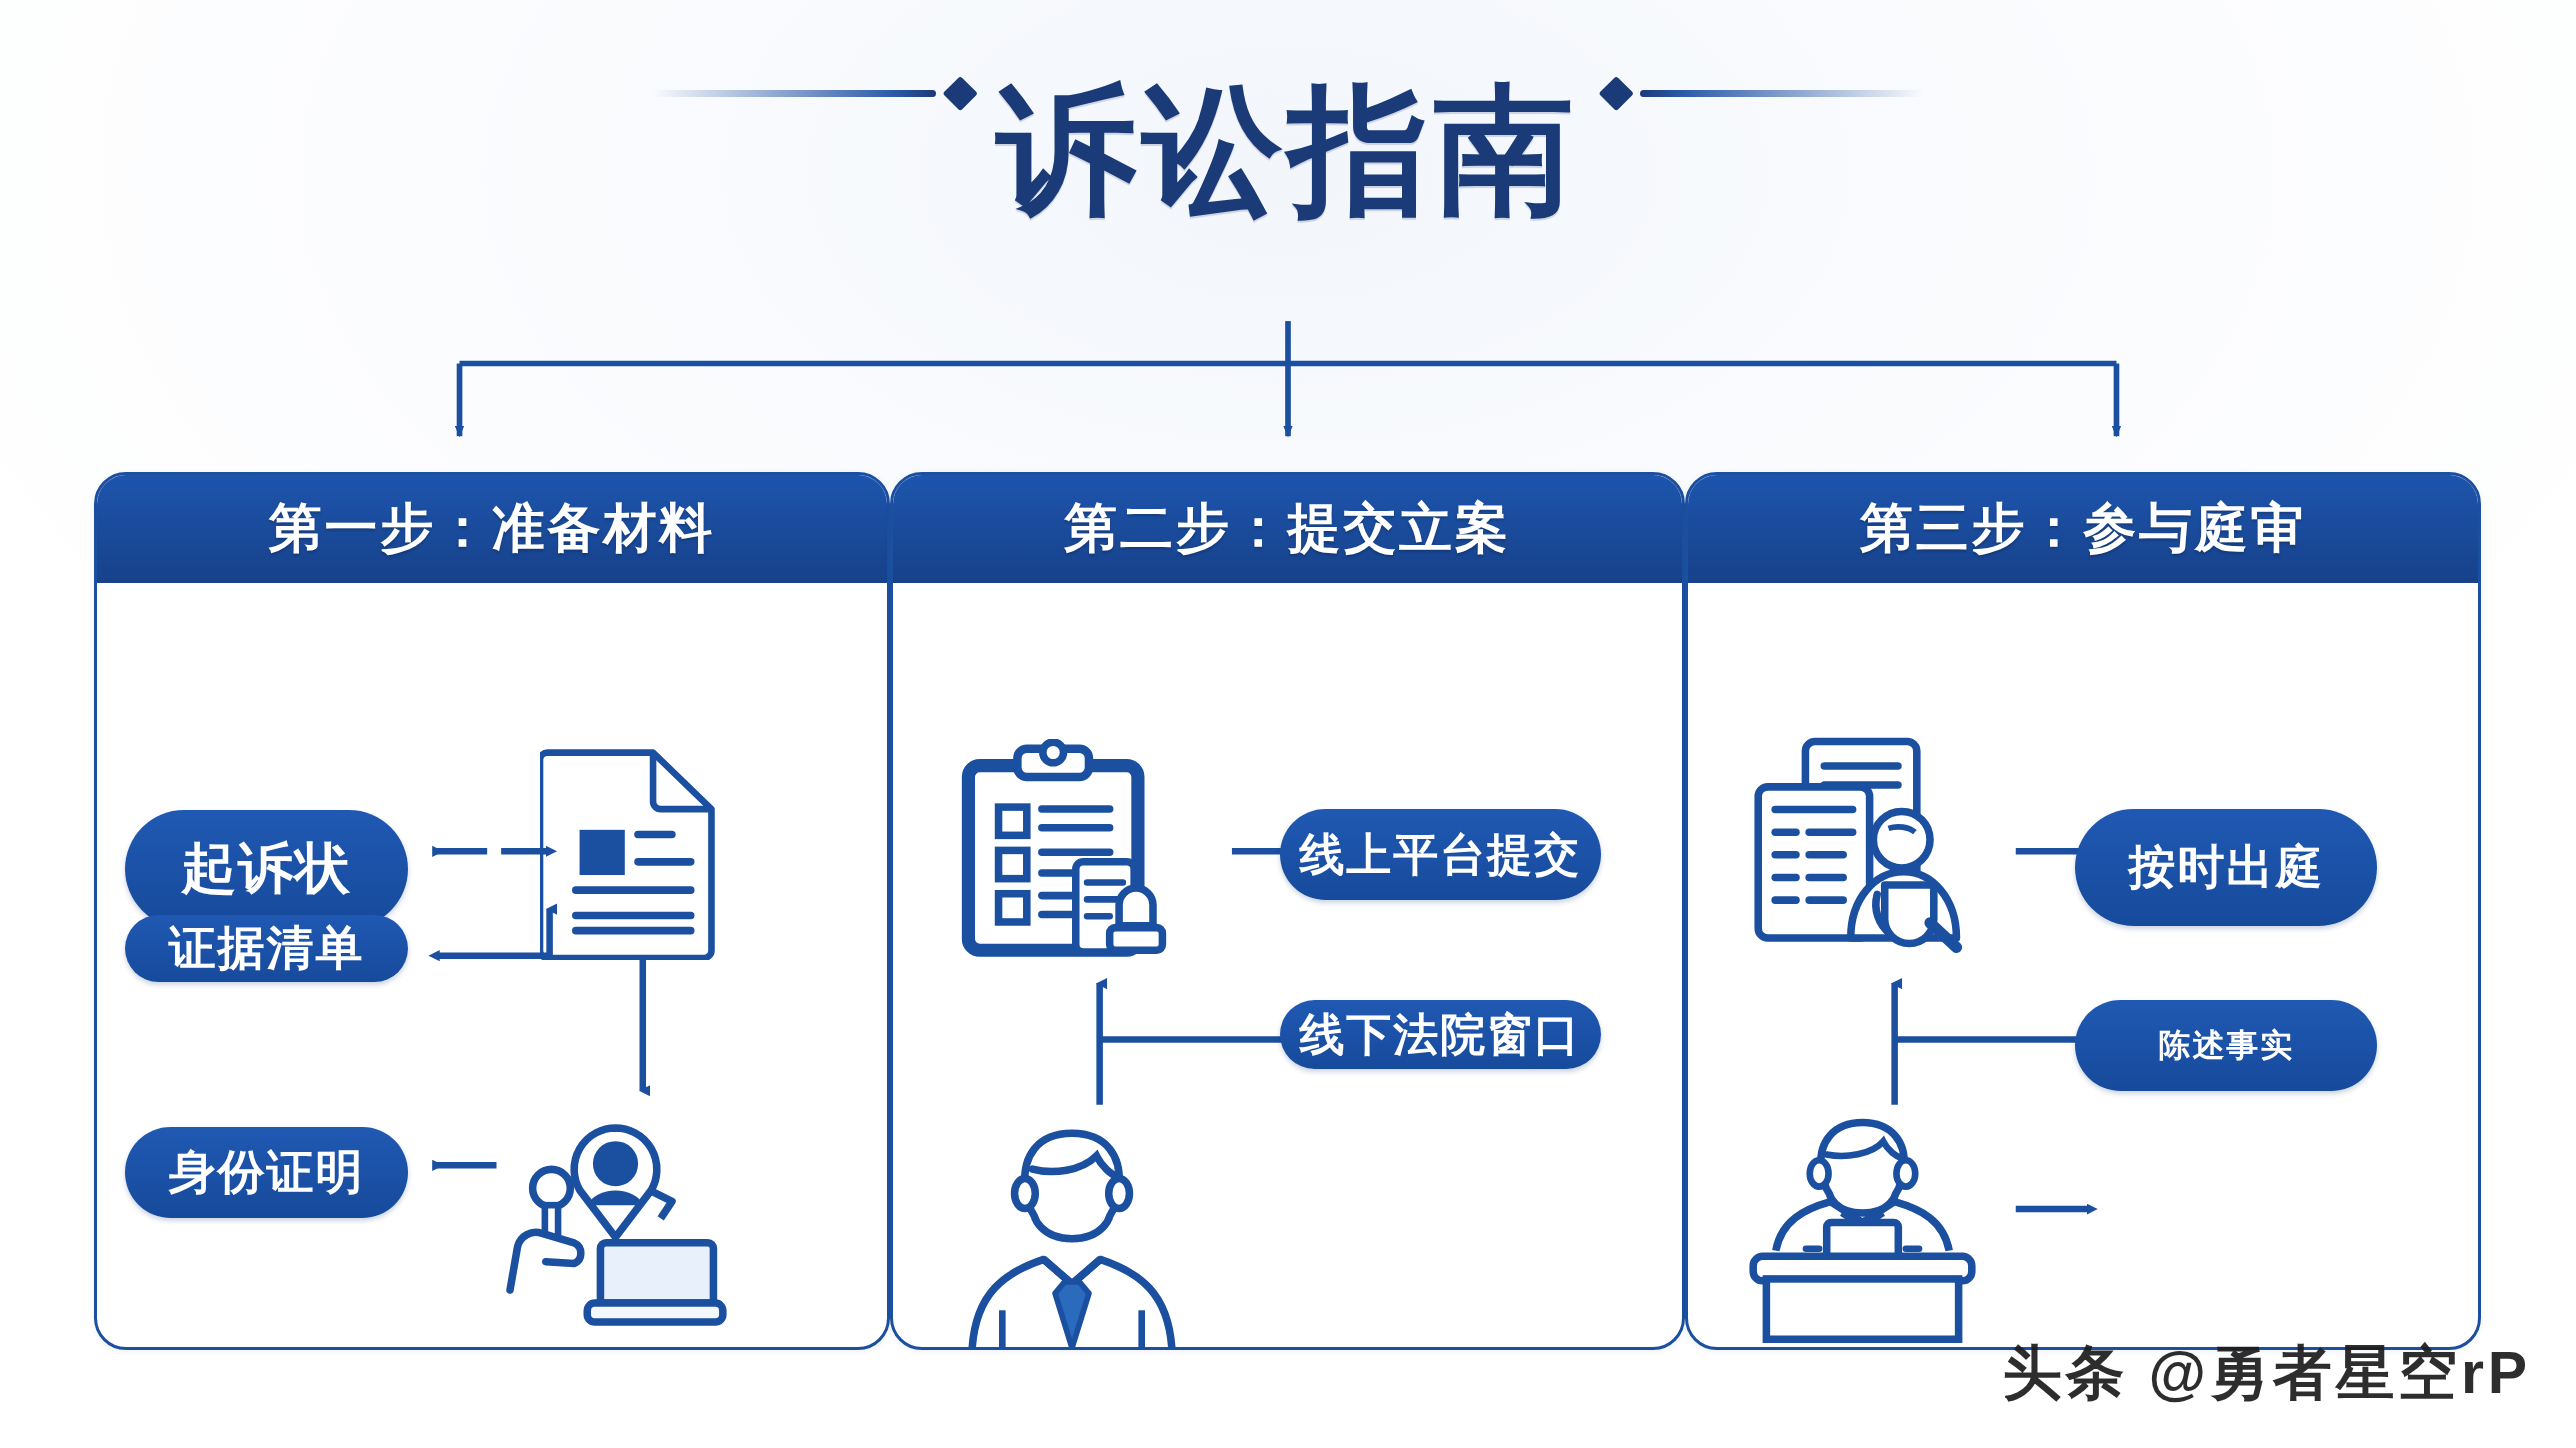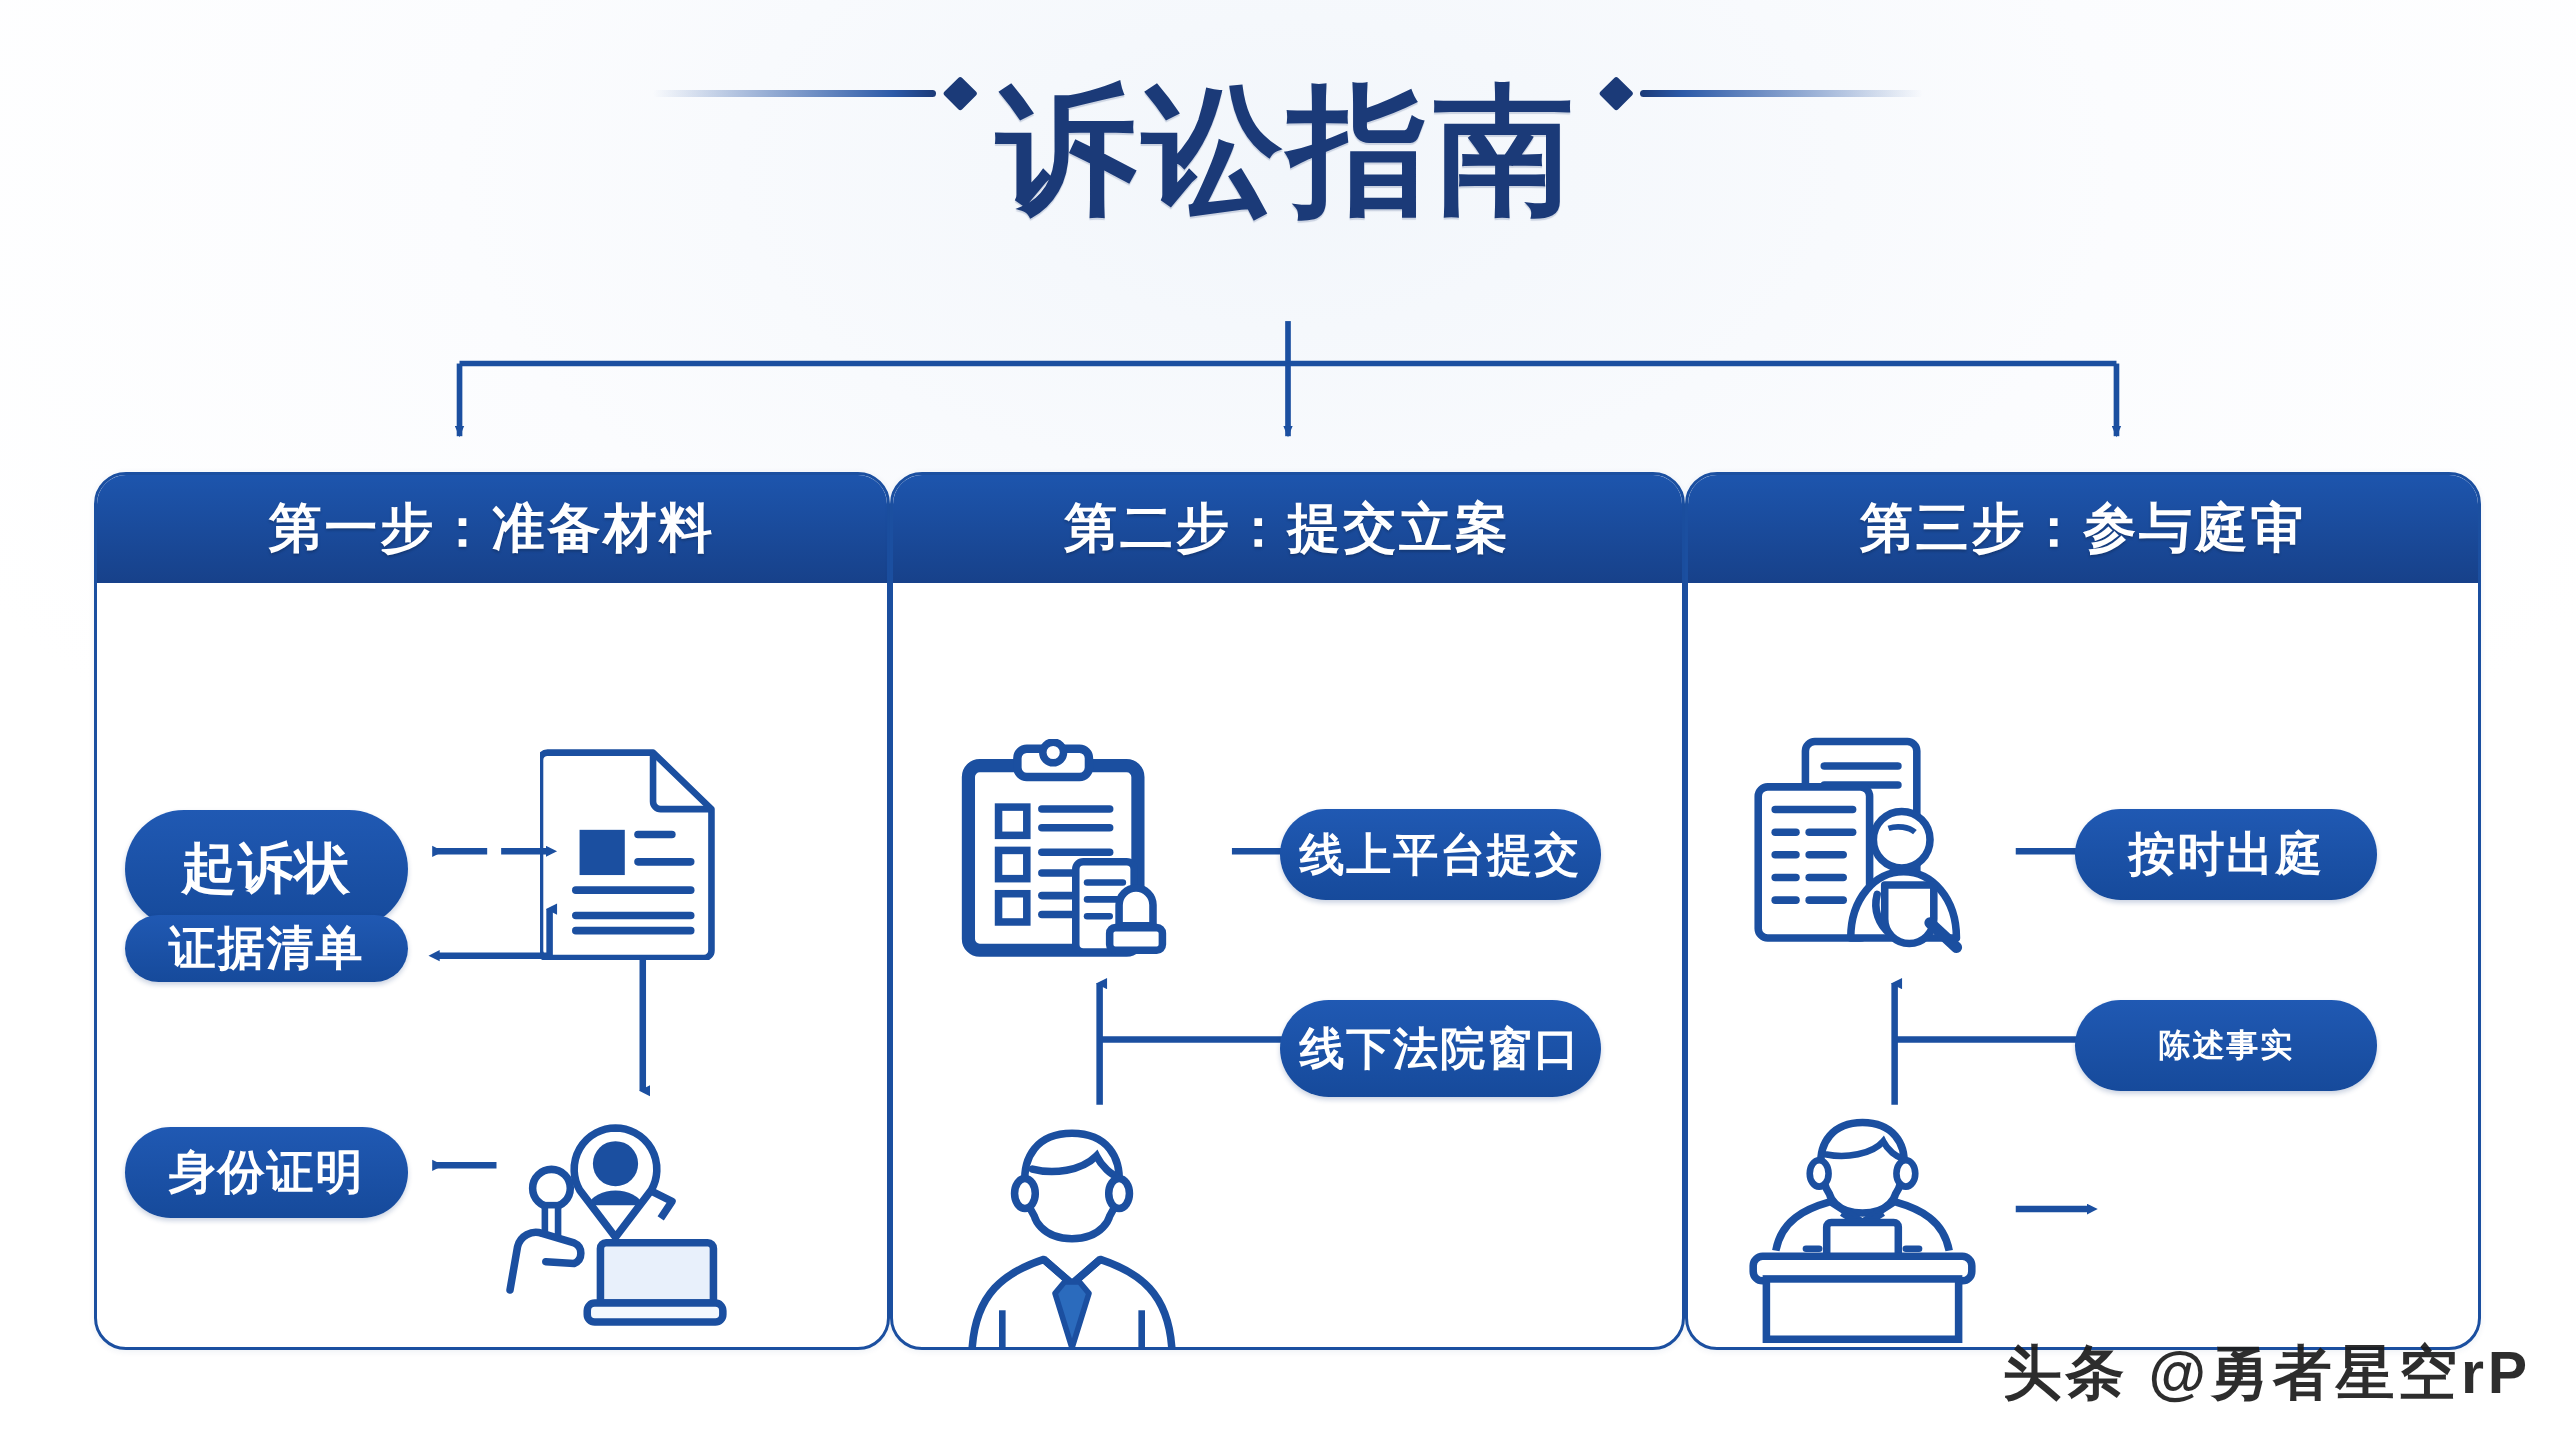--- a/index.html
+++ b/index.html
@@ -318,21 +318,21 @@
           <g stroke="#1b4fa0" stroke-width="7" fill="none">
             <line x1="330" y1="288" x2="398" y2="288" marker-end="url(#a2r)"></line>
             <path d="M188 560 V 430" marker-end="url(#a2u)"></path>
             <path d="M188 490 H 398" marker-end="url(#a2r)"></path>
           </g>
         </svg>
 
         <div class="pill" style="left:387px; top:226px; width:321px; height:91px; font-size:45px;">
           <span>线上平台提交</span>
         </div>
-        <div class="pill" style="left:387px; top:417px; width:321px; height:97px; font-size:45px;">
+        <div class="pill" style="left:387px; top:417px; width:321px; height:69px; font-size:45px;">
           <span>线下法院窗口</span>
         </div>
       </div>
     </div>
 
     <div class="card">
       <div class="card-header">
         <span class="card-header-text">第三步：参与庭审</span>
       </div>
       <div class="card-body">
@@ -398,21 +398,21 @@
             </marker>
           </defs>
           <g stroke="#1b4fa0" stroke-width="7" fill="none">
             <line x1="318" y1="288" x2="398" y2="288" marker-end="url(#a3r)"></line>
             <path d="M188 560 V 430" marker-end="url(#a3u)"></path>
             <path d="M188 490 H 398" marker-end="url(#a3r)"></path>
             <line x1="318" y1="672" x2="398" y2="672" marker-end="url(#a3r)"></line>
           </g>
         </svg>
 
-        <div class="pill" style="left:387px; top:226px; width:302px; height:91px; font-size:47px;">
+        <div class="pill" style="left:387px; top:226px; width:302px; height:117px; font-size:47px;">
           <span>按时出庭</span>
         </div>
         <div class="pill" style="left:387px; top:417px; width:302px; height:91px; font-size:32px;">
           <span>陈述事实</span>
         </div>
       </div>
     </div>
 
   </div>
 

